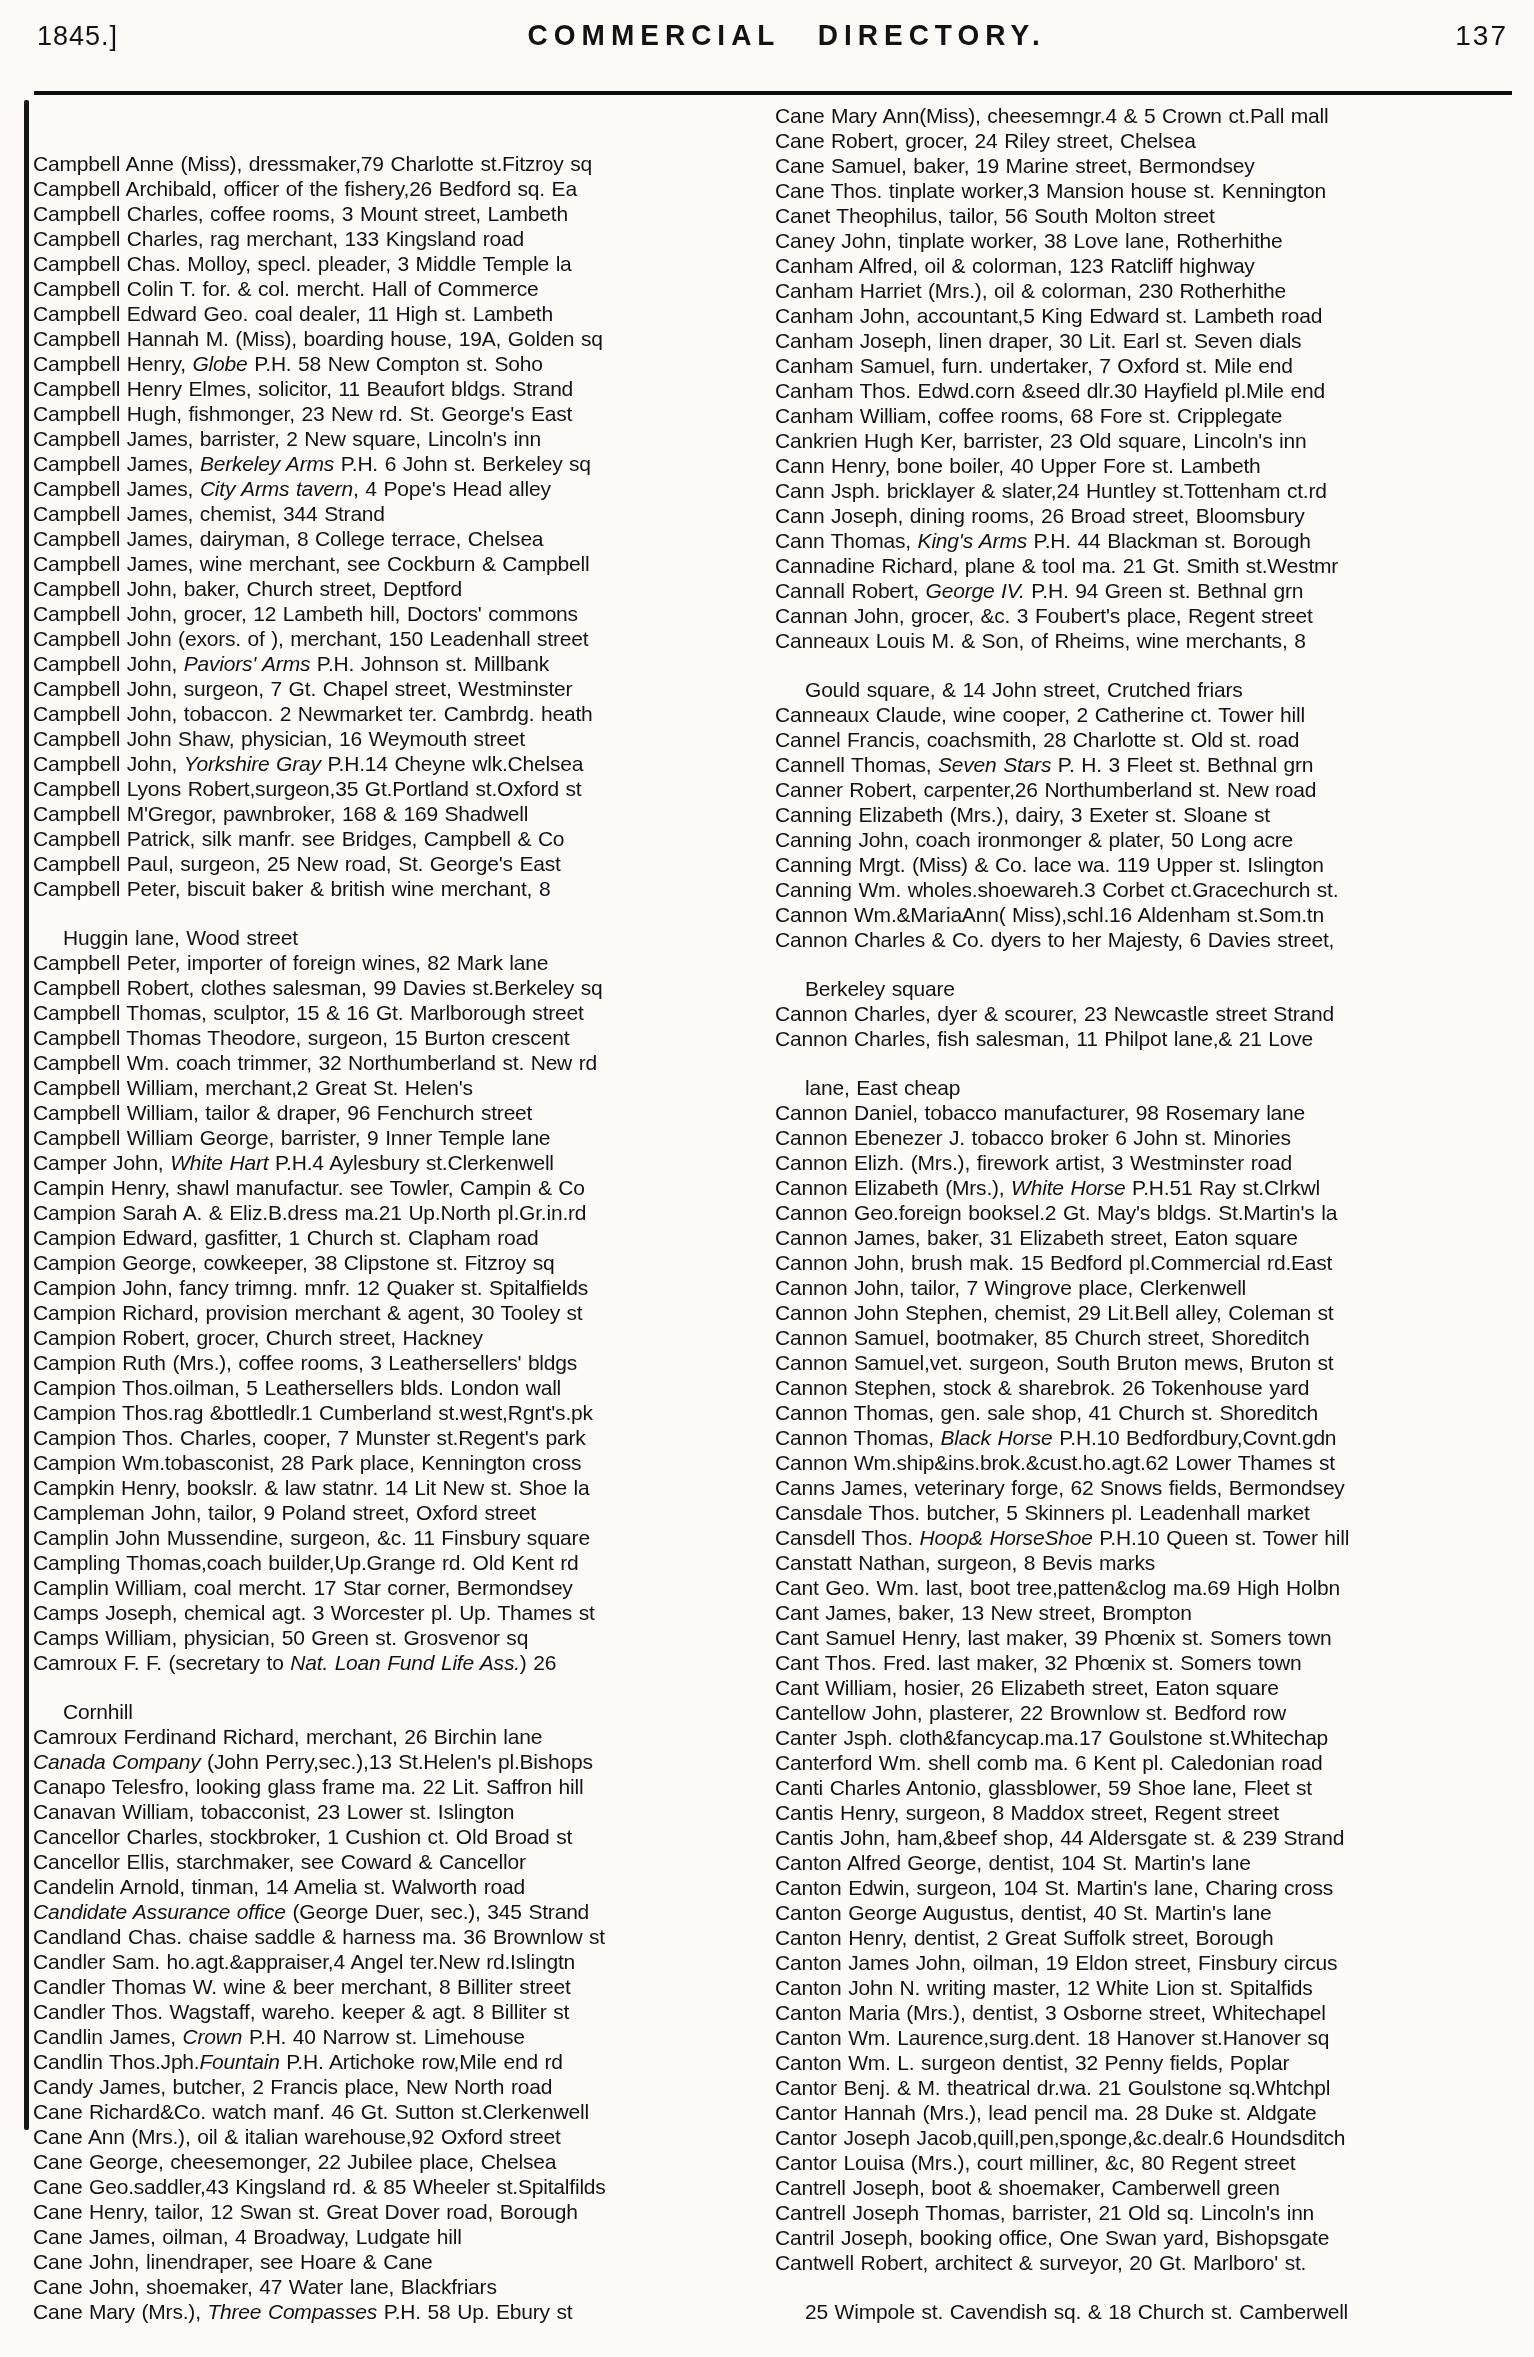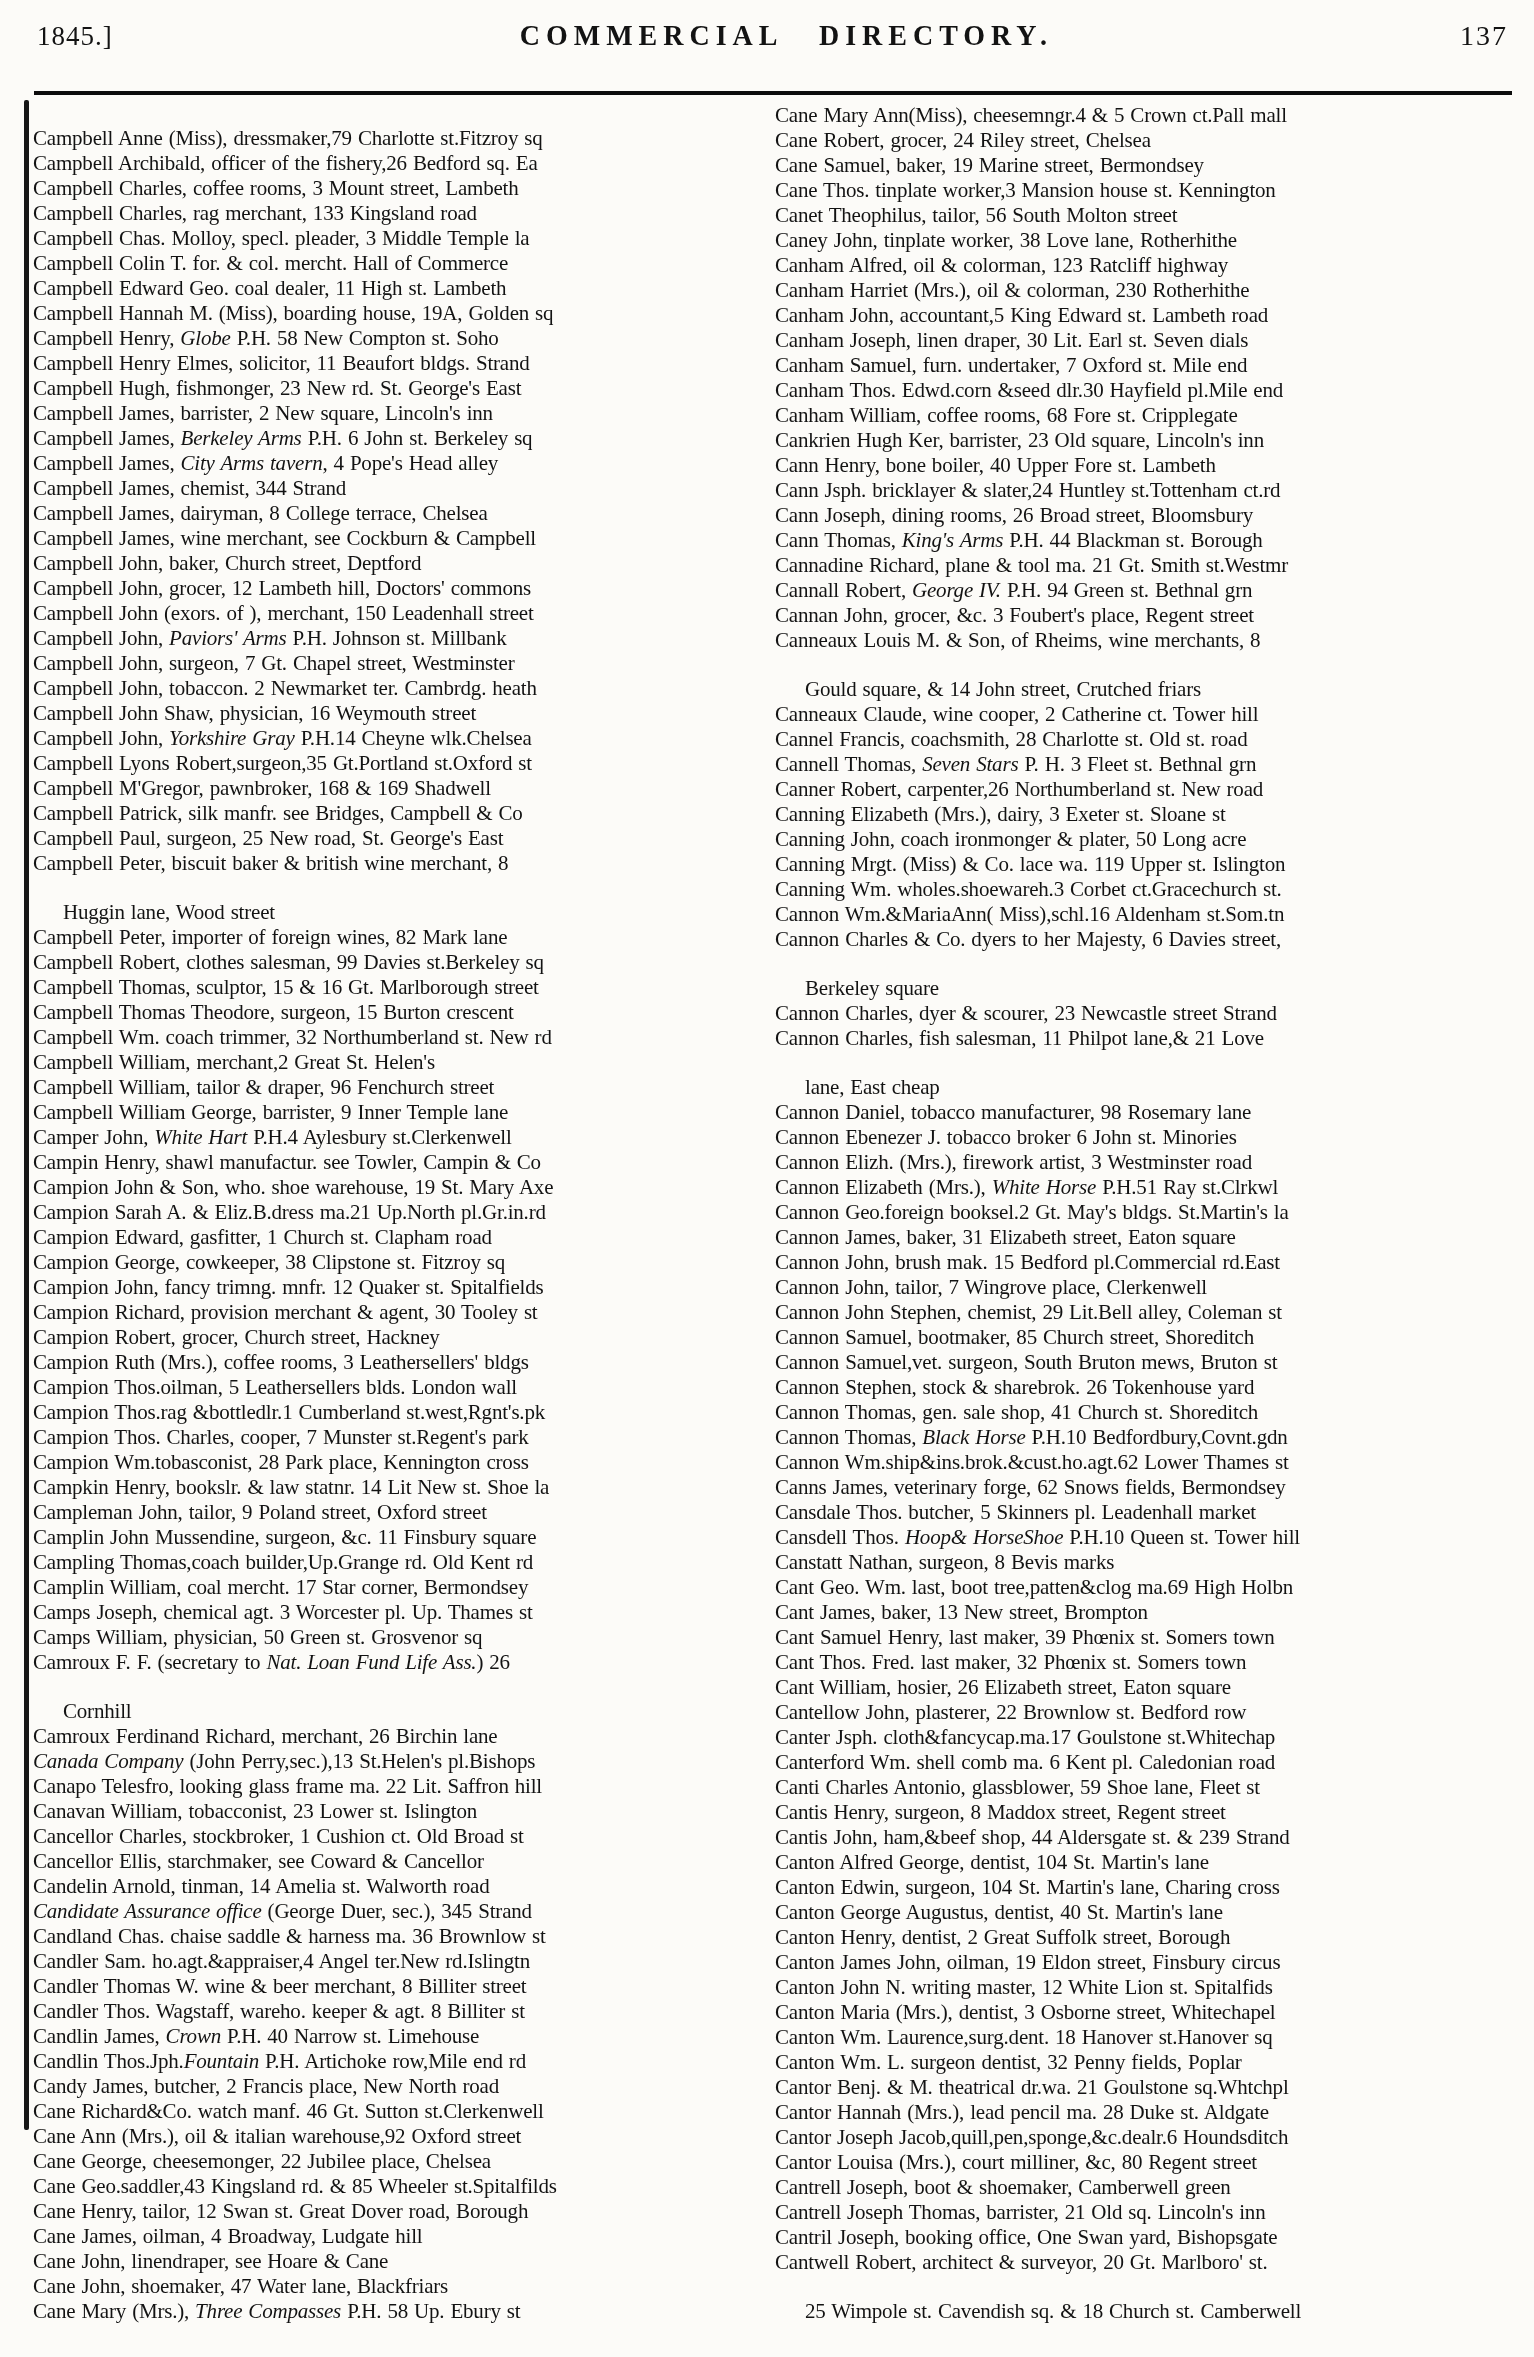--- a/index.html
+++ b/index.html
@@ -1,21 +1,21 @@
 <!DOCTYPE html>
 <html><head>
 <meta charset="utf-8">
 <style>
   html,body{margin:0;padding:0;background:#dedcd6;}
   .page{
     position:relative;
     width:1534px;height:2357px;
     margin:0 auto;
     background:#fcfbf8;
-    font-family:Liberation Serif, serif;
+    font-family:Liberation Sans, sans-serif;
     color:#131313;
     overflow:hidden;
   }
   .header{
     position:absolute;top:20px;left:37px;right:26px;
     display:flex;justify-content:space-between;align-items:baseline;
   }
   .year-label{font-size:27px;letter-spacing:1px;}
   .page-title{font-size:28px;letter-spacing:6px;word-spacing:24px;font-weight:bold;transform:scaleY(1.05);}
   .page-number{font-size:28px;letter-spacing:2px;}
@@ -90,21 +90,20 @@
         <div class="line"><span>Campbell Peter, importer of foreign wines, 82 Mark lane</span></div>
         <div class="line"><span>Campbell Robert, clothes salesman, 99 Davies st.Berkeley sq</span></div>
         <div class="line"><span>Campbell Thomas, sculptor, 15 &amp; 16 Gt. Marlborough street</span></div>
         <div class="line"><span>Campbell Thomas Theodore, surgeon, 15 Burton crescent</span></div>
         <div class="line"><span>Campbell Wm. coach trimmer, 32 Northumberland st. New rd</span></div>
         <div class="line"><span>Campbell William, merchant,2 Great St. Helen's</span></div>
         <div class="line"><span>Campbell William, tailor &amp; draper, 96 Fenchurch street</span></div>
         <div class="line"><span>Campbell William George, barrister, 9 Inner Temple lane</span></div>
         <div class="line"><span>Camper John, </span><i>White Hart</i><span> P.H.4 Aylesbury st.Clerkenwell</span></div>
         <div class="line"><span>Campin Henry, shawl manufactur. see Towler, Campin &amp; Co</span></div>
-        <div class="line"><span>Campion John &amp; Son, who. shoe warehouse, 19 St. Mary Axe</span></div>
         <div class="line"><span>Campion Sarah A. &amp; Eliz.B.dress ma.21 Up.North pl.Gr.in.rd</span></div>
         <div class="line"><span>Campion Edward, gasfitter, 1 Church st. Clapham road</span></div>
         <div class="line"><span>Campion George, cowkeeper, 38 Clipstone st. Fitzroy sq</span></div>
         <div class="line"><span>Campion John, fancy trimng. mnfr. 12 Quaker st. Spitalfields</span></div>
         <div class="line"><span>Campion Richard, provision merchant &amp; agent, 30 Tooley st</span></div>
         <div class="line"><span>Campion Robert, grocer, Church street, Hackney</span></div>
         <div class="line"><span>Campion Ruth (Mrs.), coffee rooms, 3 Leathersellers' bldgs</span></div>
         <div class="line"><span>Campion Thos.oilman, 5 Leathersellers blds. London wall</span></div>
         <div class="line"><span>Campion Thos.rag &amp;bottledlr.1 Cumberland st.west,Rgnt's.pk</span></div>
         <div class="line"><span>Campion Thos. Charles, cooper, 7 Munster st.Regent's park</span></div>

